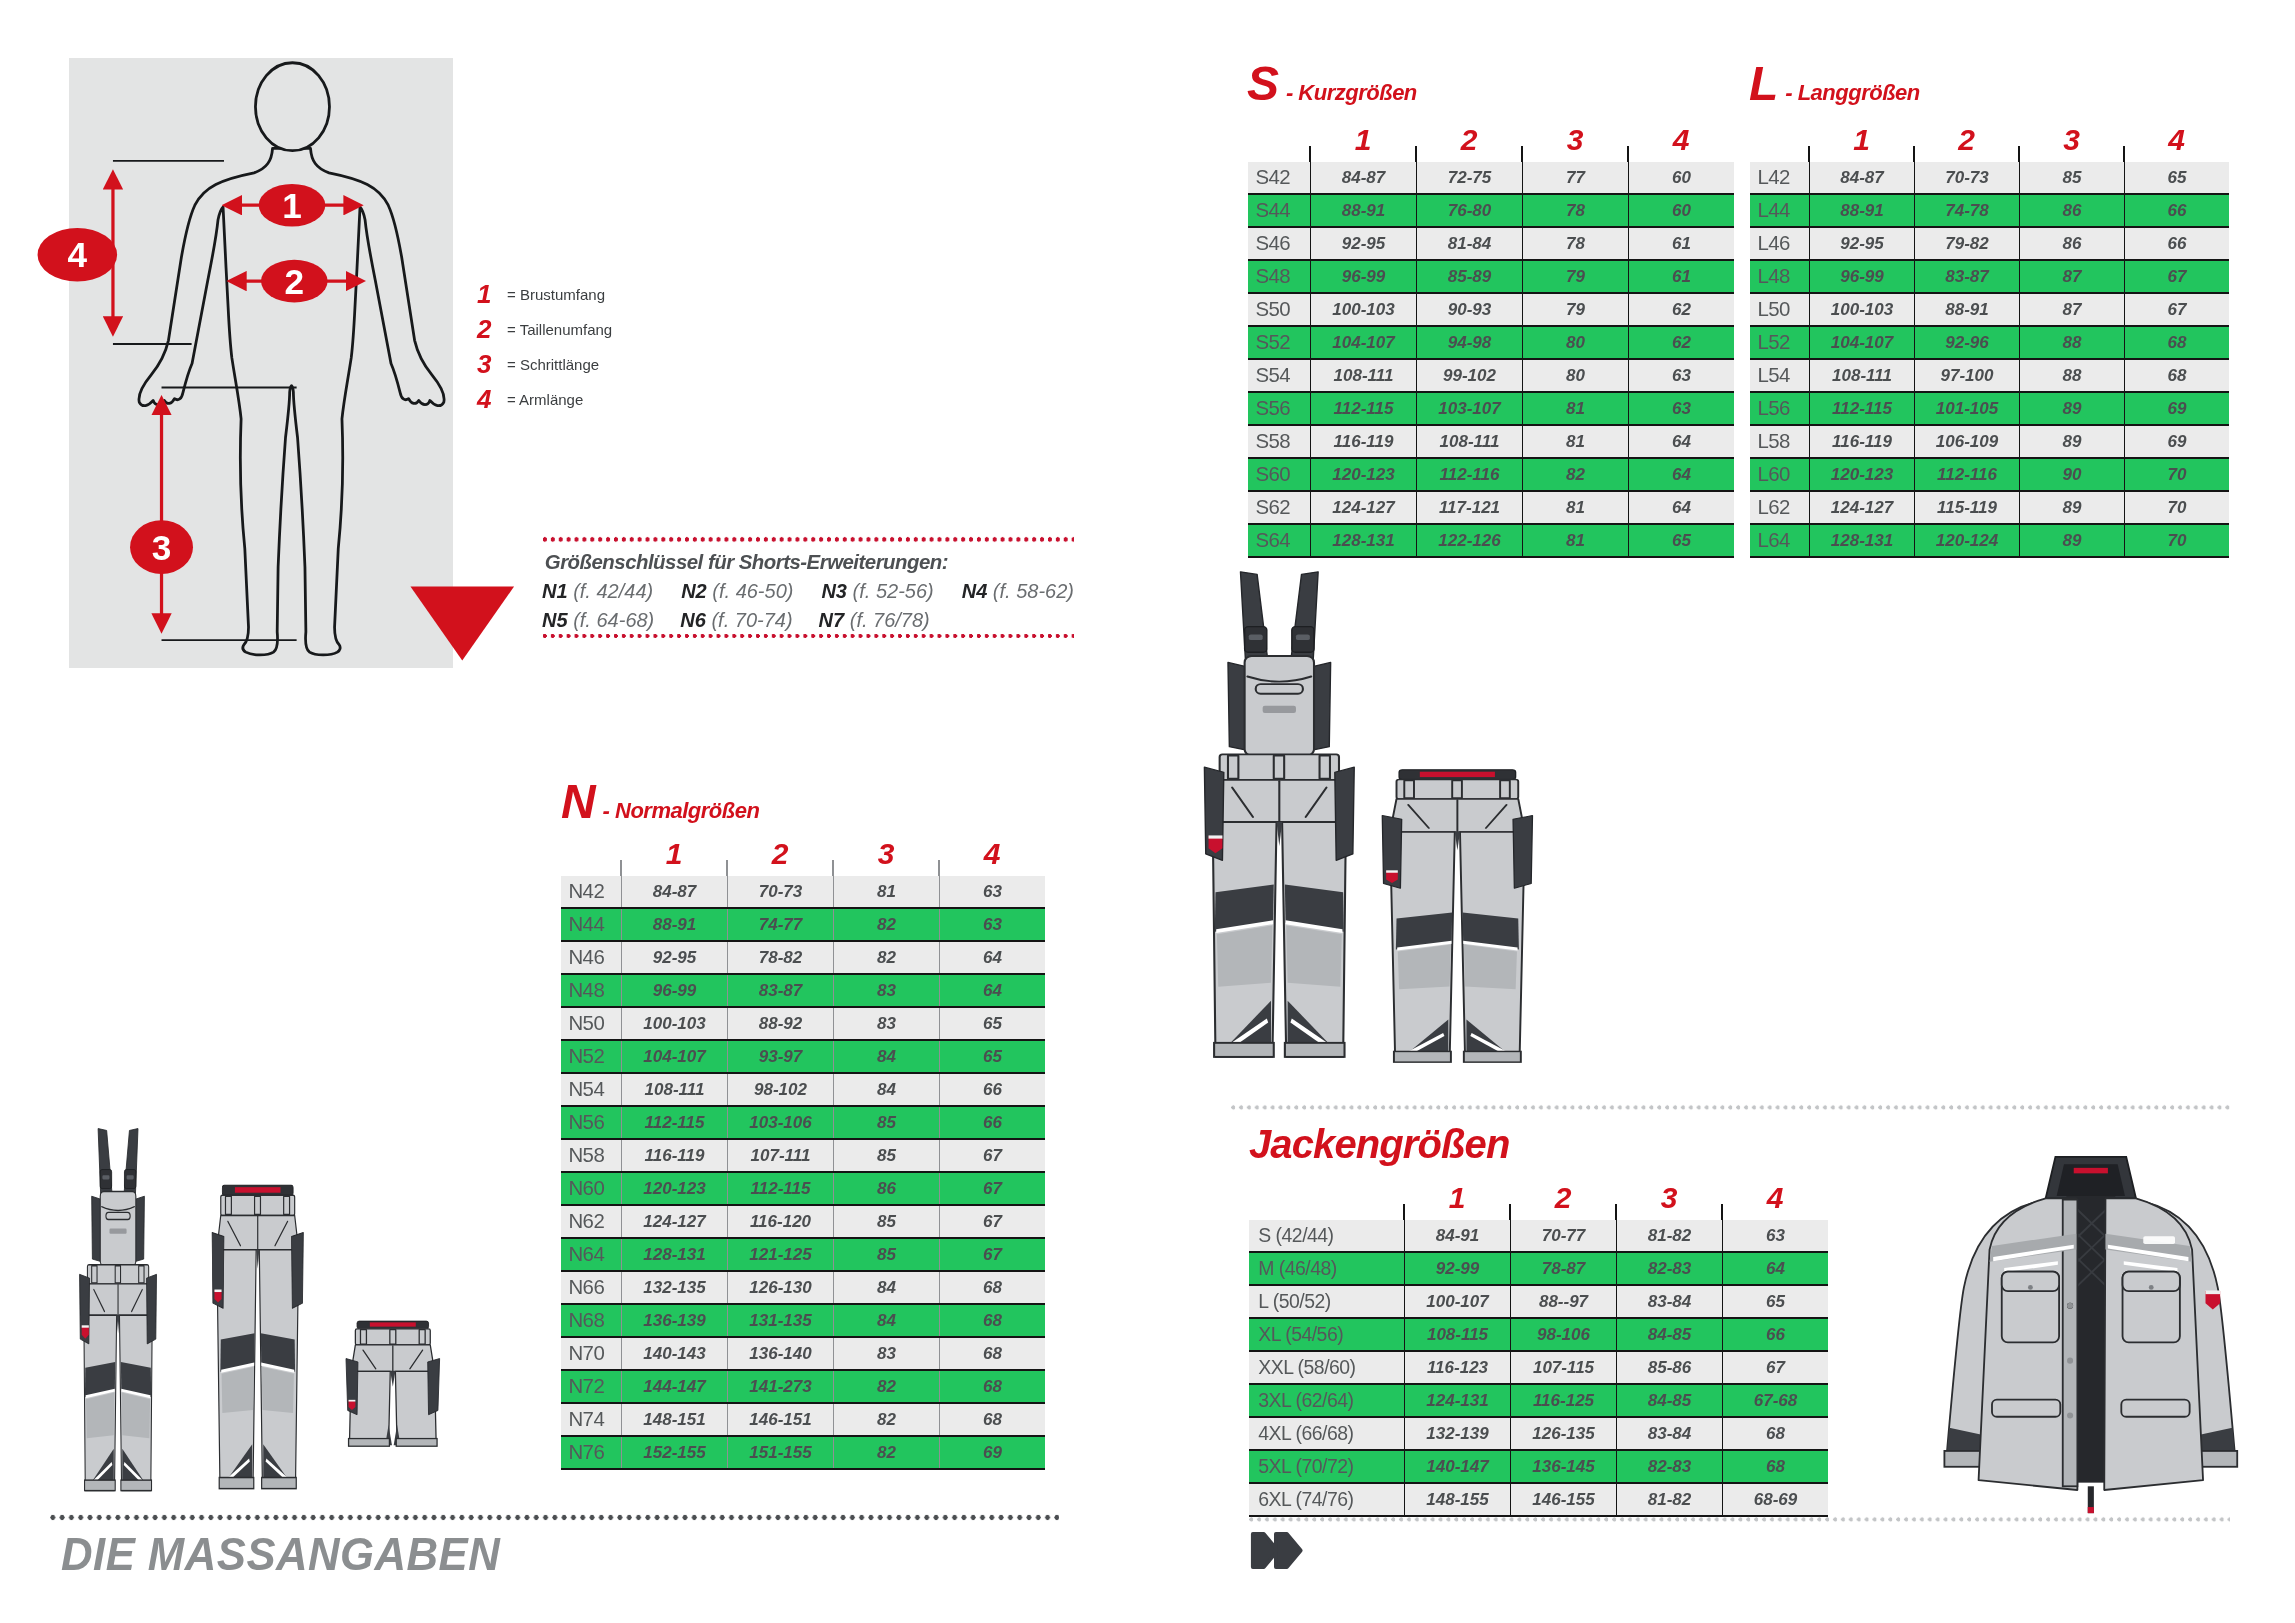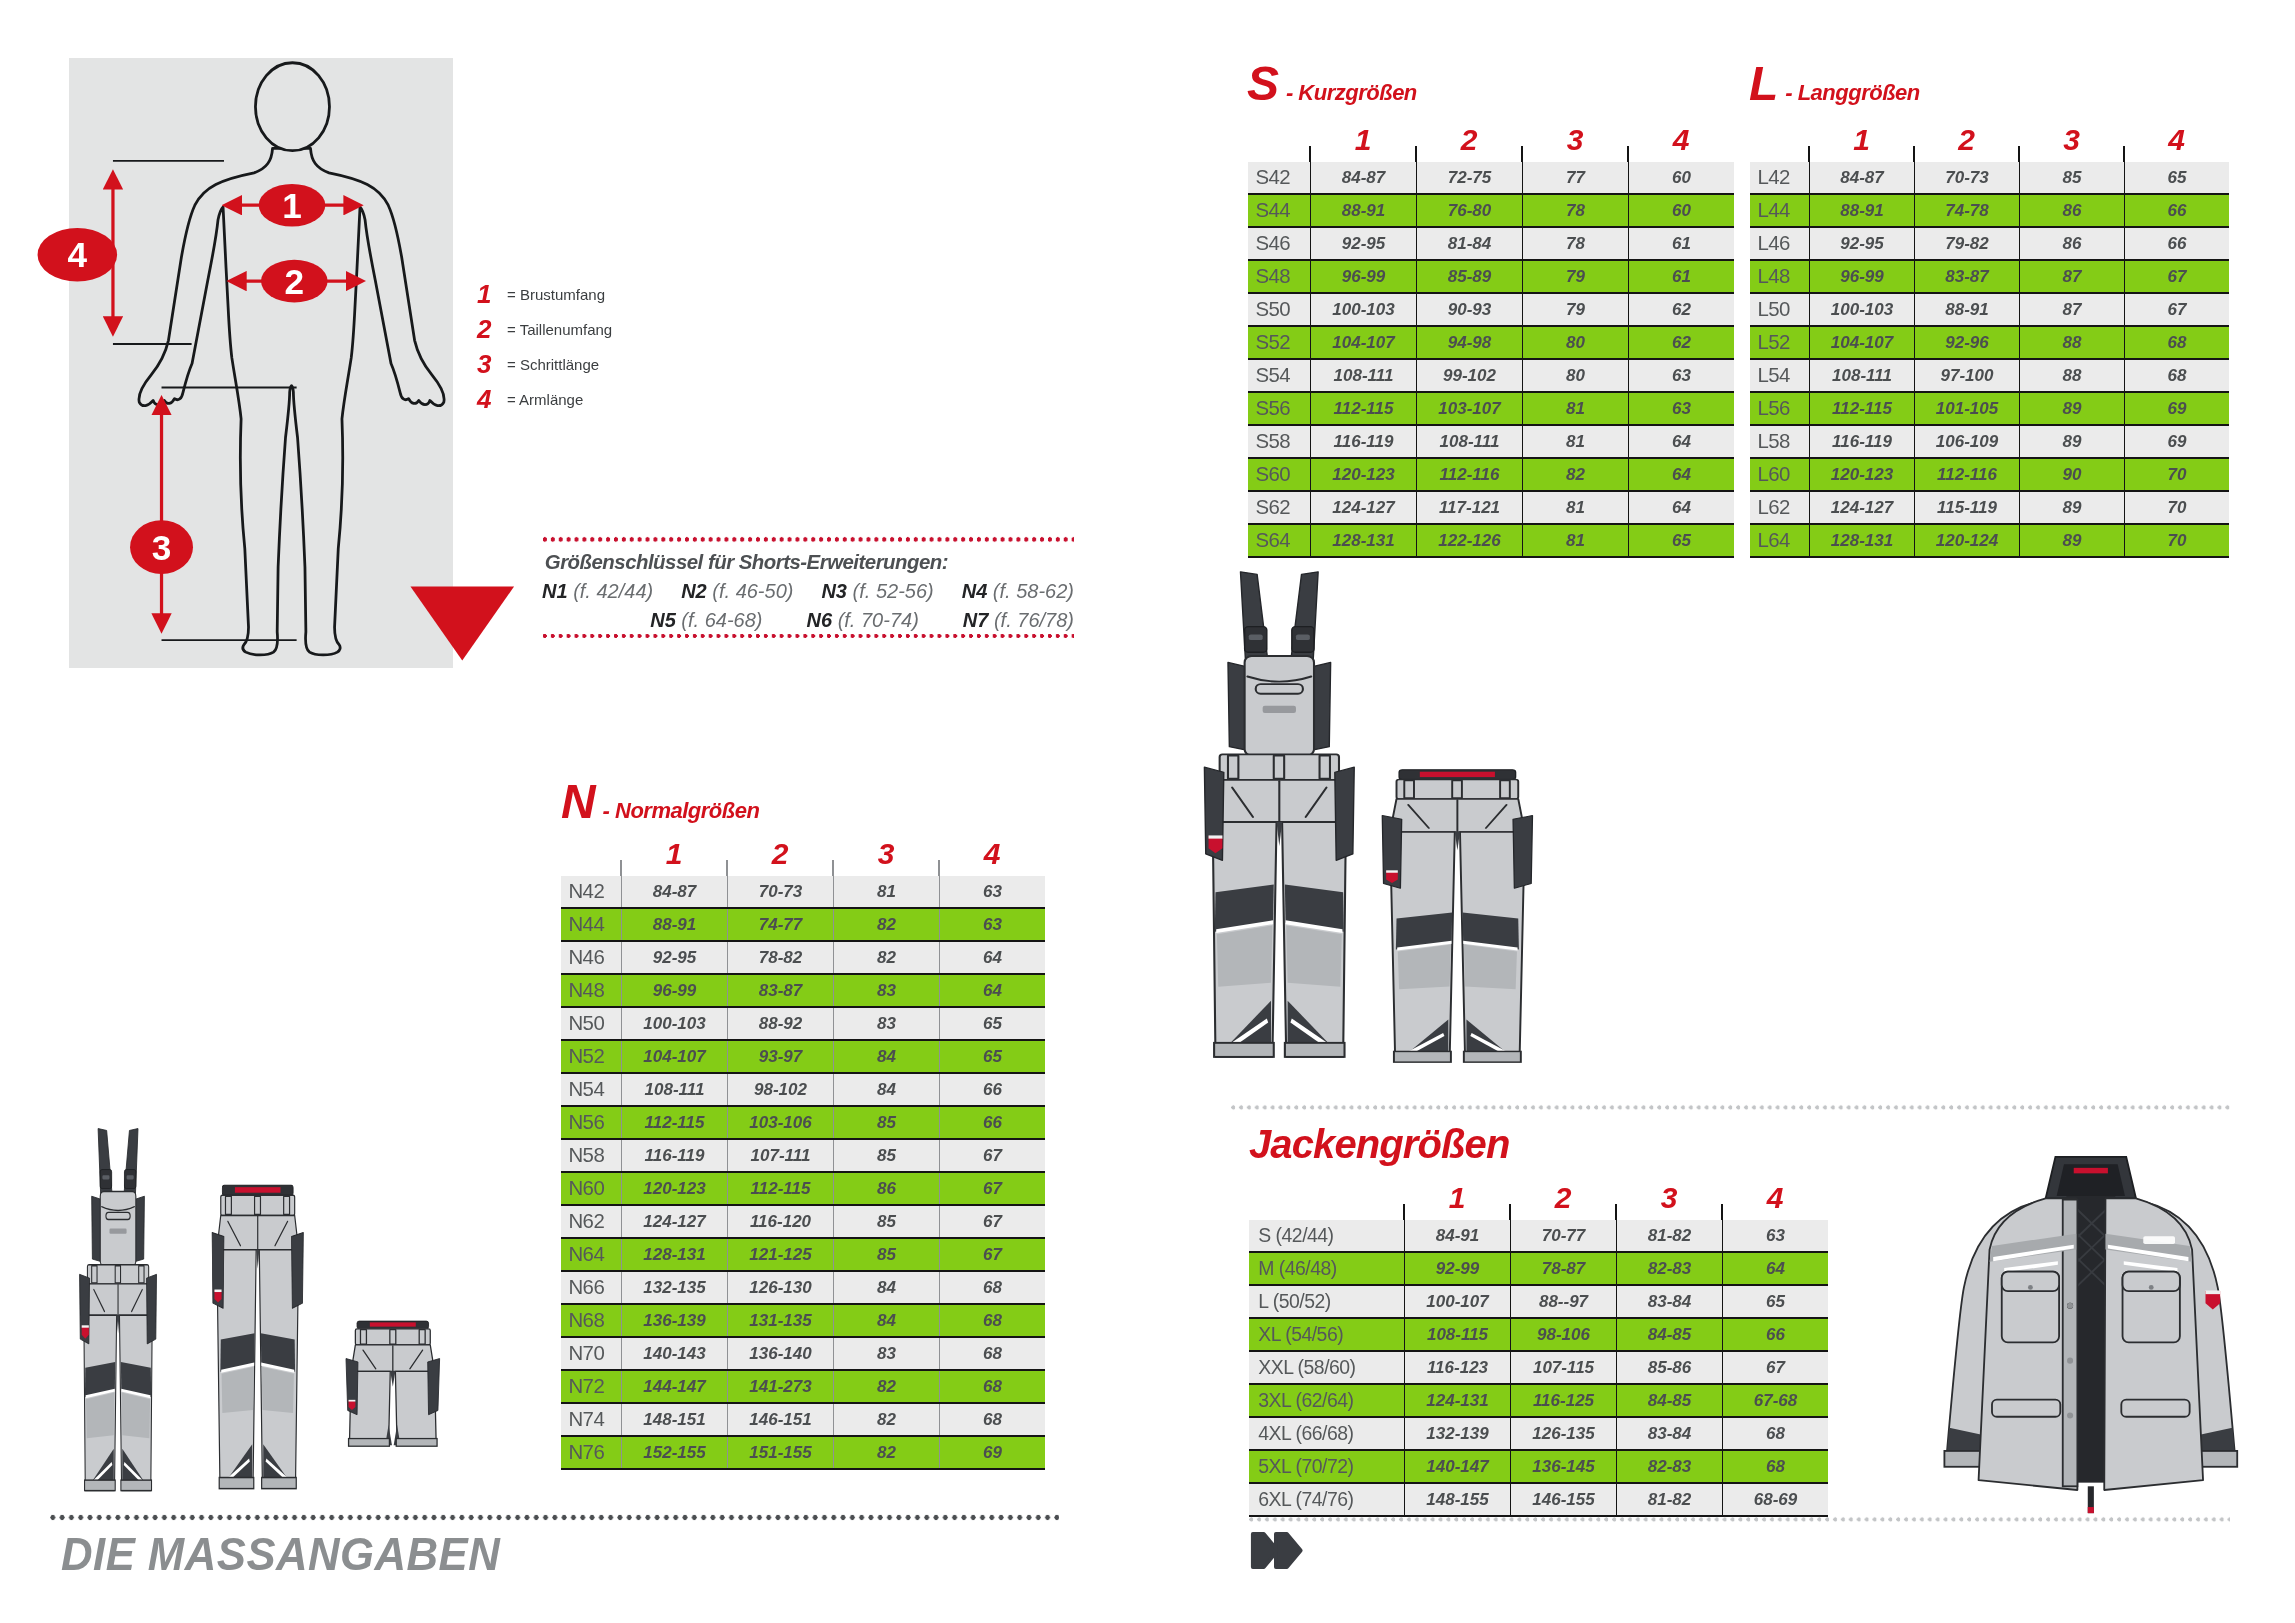--- a/index.html
+++ b/index.html
@@ -26,38 +26,38 @@
 
   
   #shorts-box { position:absolute; left:542px; top:536px; width:532px; }
   .dots { background-repeat:repeat-x; height:6.5px; }
   .dots-red   { background-image:radial-gradient(circle at 2.8px 3.2px, #c8102e 2px, transparent 2.3px); background-size:7.9px 6.5px; }
   .dots-dark  { background-image:radial-gradient(circle at 2.8px 3.2px, #4b4e51 2.3px, transparent 2.6px); background-size:9.3px 6.5px; }
   .dots-light { background-image:radial-gradient(circle at 2.3px 3.2px, #c3c5c7 1.9px, transparent 2.2px); background-size:7.9px 6.5px; }
   .shorts-heading { font-size:20.4px; font-weight:bold; font-style:italic; color:#4d5053; margin:8.3px 0 6.5px 2.8px; letter-spacing:-0.5px; }
   .shorts-row { display:flex; font-style:italic; font-size:20px; margin-bottom:5.6px; }
   .shorts-row.r1 { justify-content:space-between; }
-  .shorts-row.r2 { justify-content:flex-end; gap:44px; margin-bottom:1px; }
+  .shorts-row.r2 { gap:26px; margin-bottom:1px; }
   .shorts-entry { white-space:nowrap; }
   .shorts-code  { font-weight:bold; color:#232426; }
   .shorts-range { color:#6a6d70; }
 
   
   .sec-title { position:absolute; display:flex; align-items:baseline; gap:8.3px; color:#d2111c; font-style:italic; }
   .sec-title .big { font-size:48px; font-weight:bold; line-height:.8; letter-spacing:-1.4px; }
   .sec-title .sub { font-size:22px; font-weight:bold; letter-spacing:-0.5px; }
   #title-jacket { position:absolute; font-size:40px; font-weight:bold; font-style:italic; color:#d2111c; letter-spacing:-0.9px; }
 
   
   .size-table { position:absolute; --rowh:33px; --vcol:#141414; }
   .st-head { display:flex; height:44px; align-items:flex-end; }
   .st-hcell { position:relative; display:flex; justify-content:center; align-items:flex-end; }
   .st-num { font-weight:bold; font-style:italic; color:#d2111c; font-size:30px; line-height:1; padding-bottom:7.4px; }
   .st-stub { position:absolute; left:-0.9px; bottom:0; width:1.9px; height:15.7px; background:var(--vcol); }
-  .st-row { display:flex; height:var(--rowh); border-bottom:2.3px solid #141414; background:#84cc16; }
+  .st-row { display:flex; height:var(--rowh); border-bottom:2.3px solid #141414; background:#22c55e; }
   .st-row.even { background:#ebebeb; }
   .st-label { width:var(--labelw); display:flex; align-items:center; padding-left:7.4px;
               font-size:20.4px; color:#55585a; letter-spacing:-0.5px; }
   .st-col { width:var(--colw); }
   .st-cell.st-col { display:flex; align-items:center; justify-content:center;
               border-left:1.9px solid var(--vcol);
               font-weight:bold; font-style:italic; font-size:17px; color:#4b4e50; }
   #table-s { left:1248px; top:118px; --labelw:62px; --colw:106px; }
   #table-l { left:1750px; top:118px; --labelw:59px; --colw:105px; }
   #table-n { left:561px; top:832px; --labelw:60px; --colw:106px; --vcol:#8f9194; }

